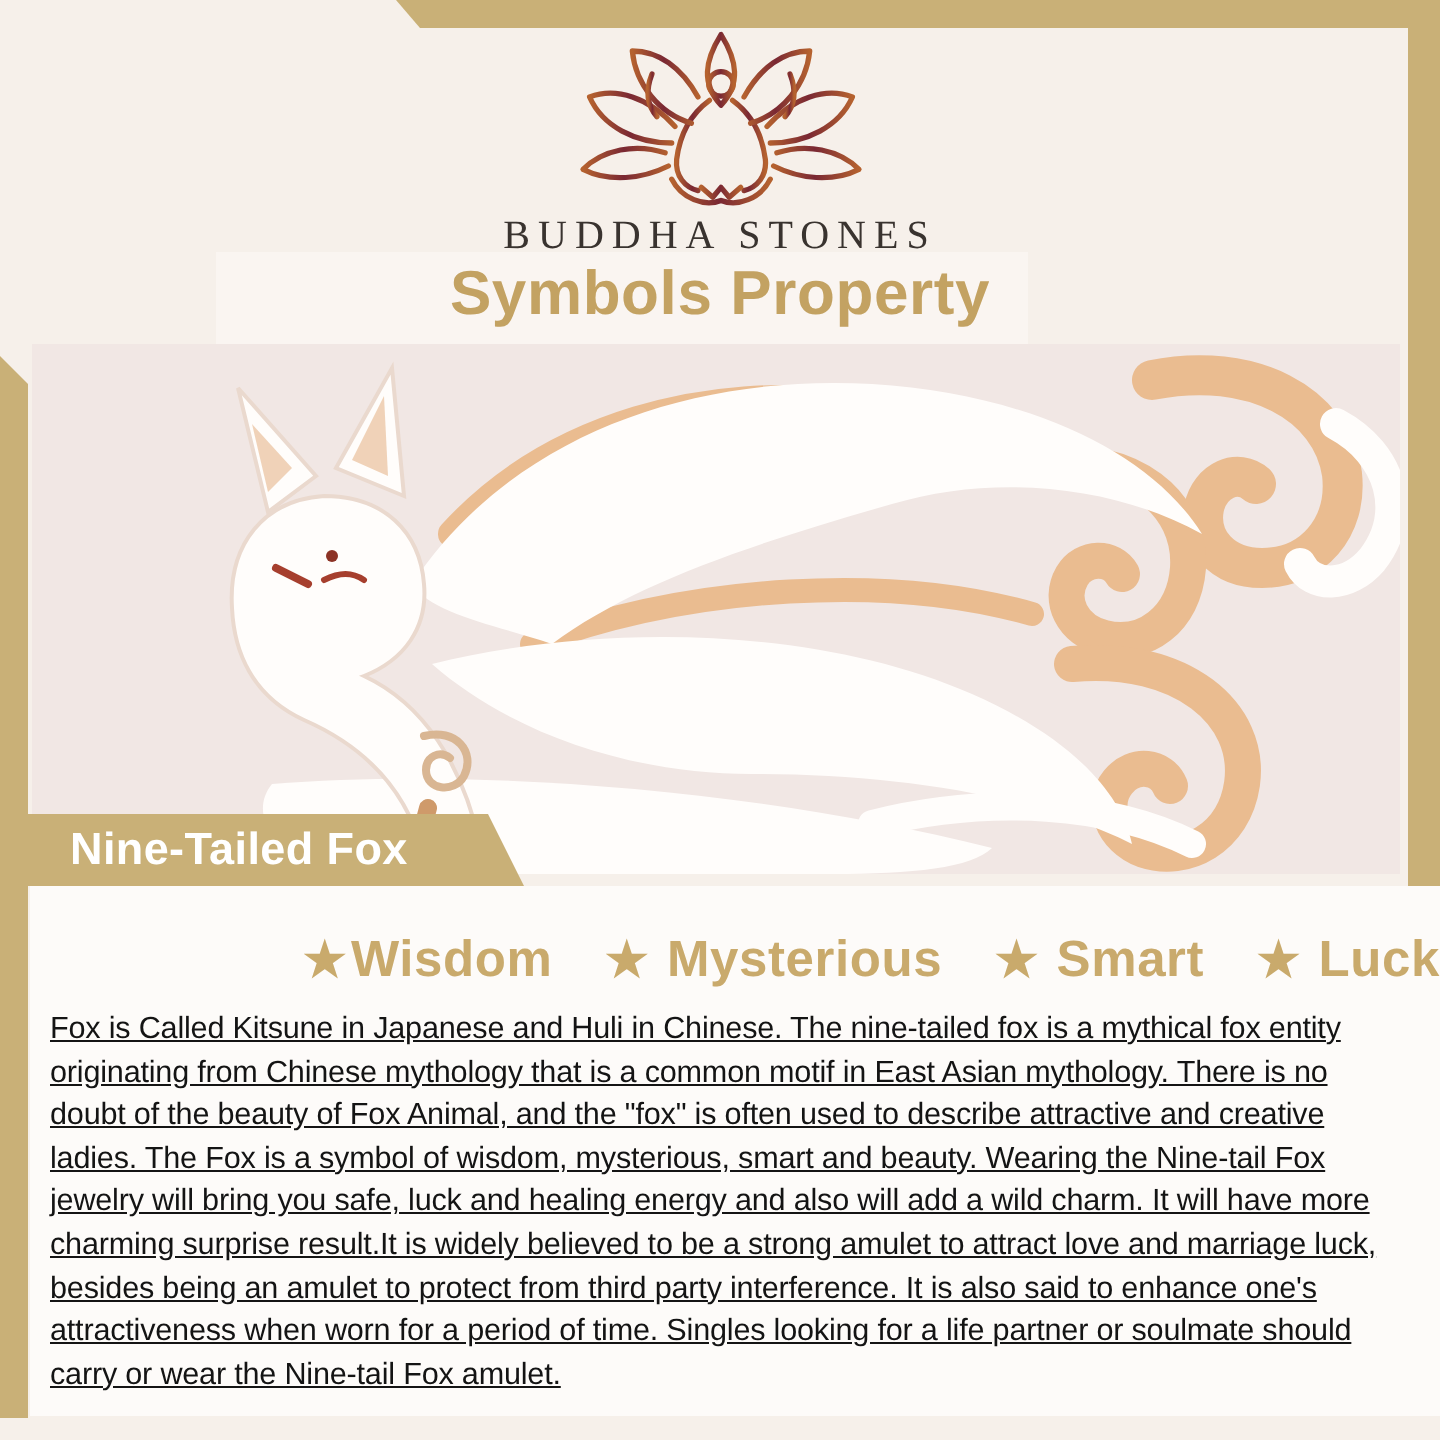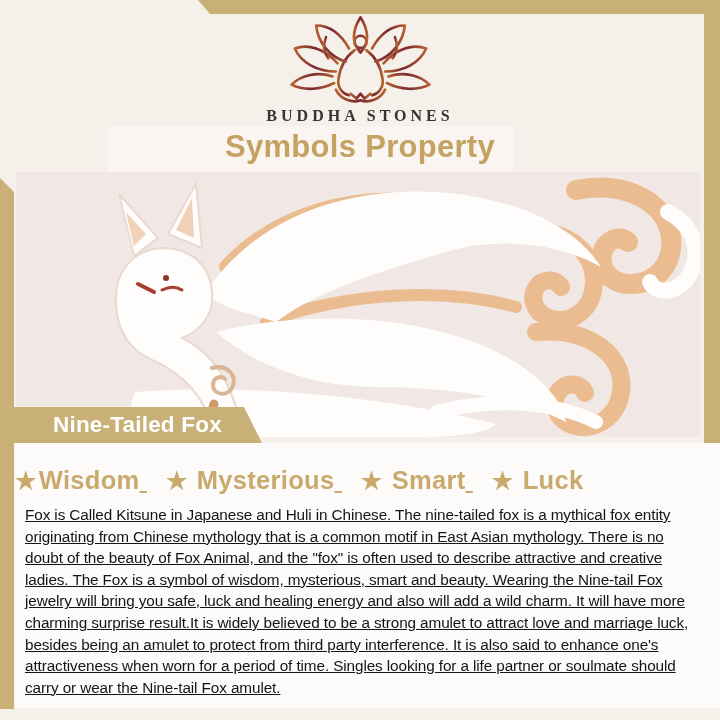--- a/index.html
+++ b/index.html
@@ -17,48 +17,48 @@
     clip-path:polygon(0 0,100% 14px,100% 100%,0 100%);}
   
   .brand{position:absolute;top:14px;left:0;width:100%;text-align:center;}
   .logo{display:block;margin:0 auto;}
   .logo path,.logo circle{fill:none;stroke:url(#lg);stroke-width:3.2;
     stroke-linecap:round;stroke-linejoin:round;}
   .gstop-a{stop-color:var(--logo-orange);}
   .gstop-b{stop-color:var(--logo-maroon);}
   .gstop-c{stop-color:var(--logo-orange);}
   .brand-name{margin-top:1px;font-family:"Liberation Serif",serif;
-    font-size:16px;letter-spacing:4px;color:#39332f;font-weight:700;}
+    font-size:20px;letter-spacing:4px;color:#39332f;font-weight:400;}
   
   .title-band{position:absolute;left:108px;top:126px;width:406px;height:46px;
     background:#faf5f1;}
   .title{position:absolute;left:0;top:129px;width:100%;margin:0;text-align:center;
     font-size:31px;font-weight:bold;color:var(--title-tan);letter-spacing:0.3px;}
   
   .fox-panel{position:absolute;left:16px;top:172px;width:684px;height:265px;
     background:var(--panel-pink);}
   .fox-art{display:block;width:684px;height:265px;}
   .peach-curl{fill:none;stroke:var(--tail-peach);stroke-linecap:round;}
   .white-curl{fill:none;stroke:#fffdfb;stroke-linecap:round;}
   .white-tail{fill:#fffdfb;}
   .fox-body{fill:#fffdfb;stroke:#ead9ce;stroke-width:2;}
   .inner-ear{fill:#f0d2b8;}
   .face-mark{stroke:#a63f2e;fill:none;stroke-linecap:round;}
   .leg{stroke:#cf9a6a;stroke-width:9;stroke-linecap:round;}
   .haunch{fill:none;stroke:#d9b693;stroke-width:4;stroke-linecap:round;}
   
   .banner{position:absolute;left:0;top:407px;width:262px;height:36px;z-index:5;
     background:var(--frame-tan);clip-path:polygon(0 0,244px 0,262px 100%,0 100%);
-    box-sizing:border-box;padding-left:53px;line-height:36px;
+    box-sizing:border-box;padding-left:35px;line-height:36px;
     color:var(--banner-text-white);font-size:22.5px;font-weight:bold;letter-spacing:0.2px;}
   
   .lower{position:absolute;left:15px;top:443px;width:705px;height:265px;
     background:#fdfbf9;box-sizing:border-box;}
-  .traits{margin-top:23px;text-align:left;color:var(--stars-tan);
-    font-weight:bold;font-size:25.5px;letter-spacing:0.3px;white-space:nowrap;text-decoration:underline;}
+  .traits{margin-top:23px;text-align:right;color:var(--stars-tan);
+    font-weight:bold;font-size:25.5px;letter-spacing:0.3px;white-space:nowrap;}
   .trait{display:inline-block;}
   .trait + .trait{margin-left:19px;}
   .star{display:inline-block;margin-right:9px;font-size:24px;}
   .trait:first-child .star{margin-right:2px;}
   .desc{margin:9px 22px 0 10px;font-size:15.3px;line-height:21.6px;
     color:var(--body-text);letter-spacing:-0.1px;text-decoration:underline;}
 </style>
 </head>
 <body>
 

